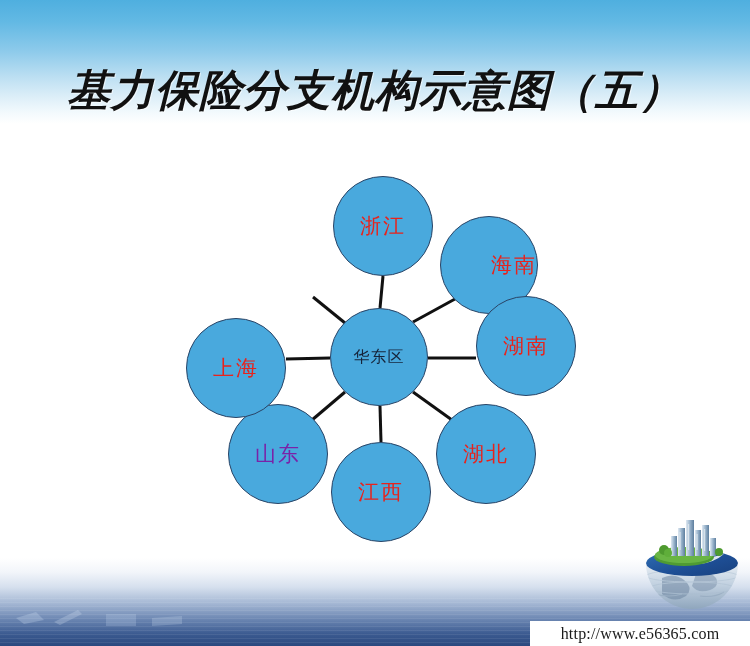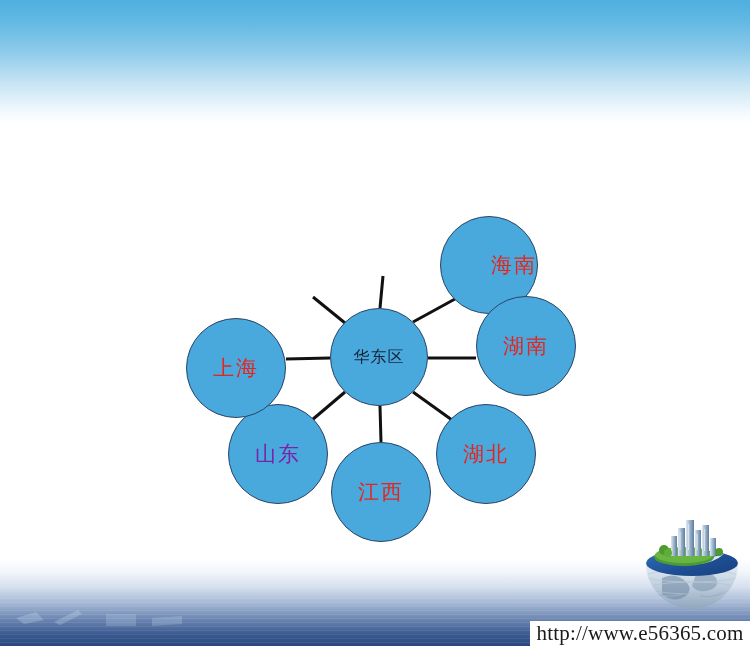--- a/index.html
+++ b/index.html
@@ -137,57 +137,61 @@
     top: 621px;
     width: 220px;
     height: 25px;
     background: #ffffff;
     display: flex;
     align-items: center;
     justify-content: center;
   }
   .url-plate .url-text {
     font-family: "Liberation Serif", "DejaVu Serif", serif;
-    font-size: 21px;
+    font-size: 16px;
     color: #1a1a1a;
     letter-spacing: 0.2px;
   }
 </style>
 </head>
 <body>
 
 <div id="slide">
 
   <div class="bg-top"></div>
 
   <div class="bg-bottom">
     <svg class="water-glints" viewBox="0 0 260 34">
       <path d="M6 18 L26 12 L34 20 L14 24 Z" fill="#cfe0f2" opacity="0.55"></path>
       <path d="M44 22 L68 10 L72 14 L50 25 Z" fill="#dbe8f6" opacity="0.5"></path>
       <path d="M96 14 L126 14 L126 26 L96 26 Z" fill="#c9dcf1" opacity="0.45"></path>
       <path d="M142 18 L172 16 L172 24 L142 26 Z" fill="#d5e4f4" opacity="0.45"></path>
     </svg>
   </div>
 
+  <div class="title">基力保险分支机构示意图（五）</div>
 
   <div class="diagram">
 
     <svg class="edges" width="750" height="646">
       <g stroke="#111111" stroke-width="3" stroke-linecap="butt">
         <line x1="380" y1="308" x2="383" y2="276"></line>
         <line x1="413" y1="322" x2="455" y2="299"></line>
         <line x1="428" y1="358" x2="476" y2="358"></line>
         <line x1="413" y1="392" x2="452" y2="420"></line>
         <line x1="380" y1="406" x2="381" y2="442"></line>
         <line x1="345" y1="392" x2="312" y2="420"></line>
         <line x1="330" y1="358" x2="286" y2="359"></line>
         <line x1="345" y1="323" x2="313" y2="297"></line>
       </g>
     </svg>
 
+    <div class="node" style="left:333px; top:176px; width:100px; height:100px;">
+      <span class="node-label" style="color: rgb(232, 35, 28);">浙江</span>
+    </div>
 
     <div class="node" style="left:440px; top:216px; width:98px; height:98px;justify-content:flex-end;">
       <span class="node-label" style="color: rgb(232, 35, 28);">海南</span>
     </div>
 
     <div class="node" style="left:476px; top:296px; width:100px; height:100px;">
       <span class="node-label" style="color: rgb(232, 35, 28);">湖南</span>
     </div>
 
     <div class="node" style="left:436px; top:404px; width:100px; height:100px;justify-content:center;">

